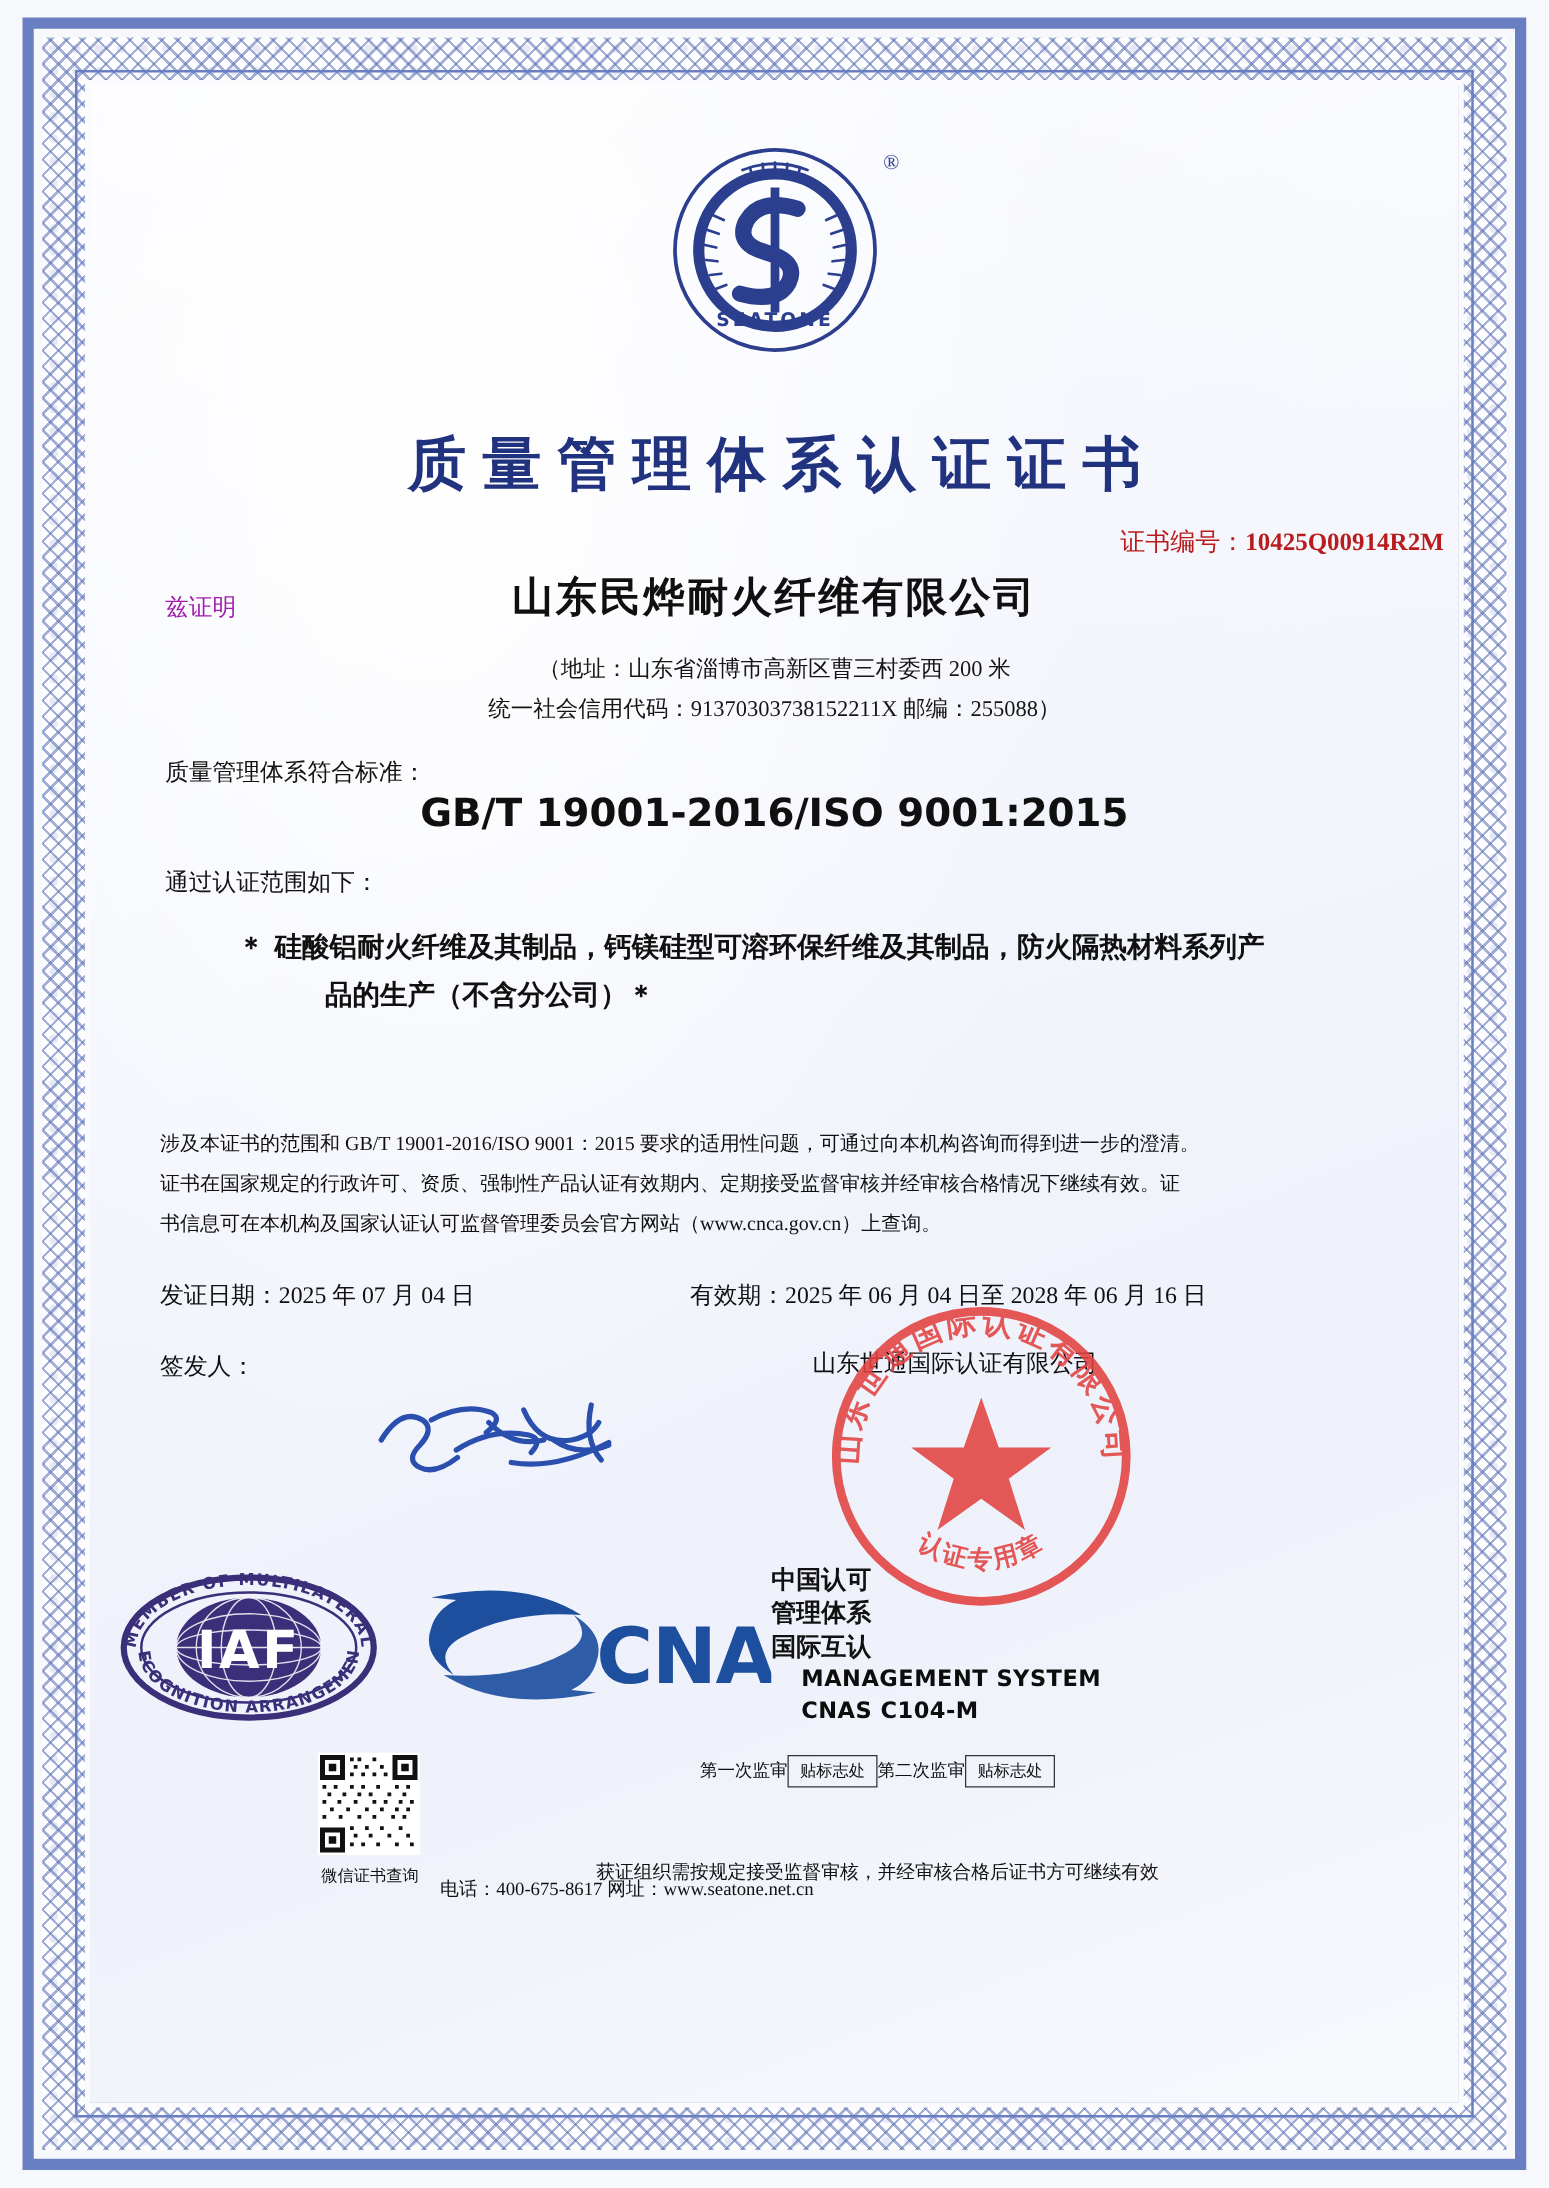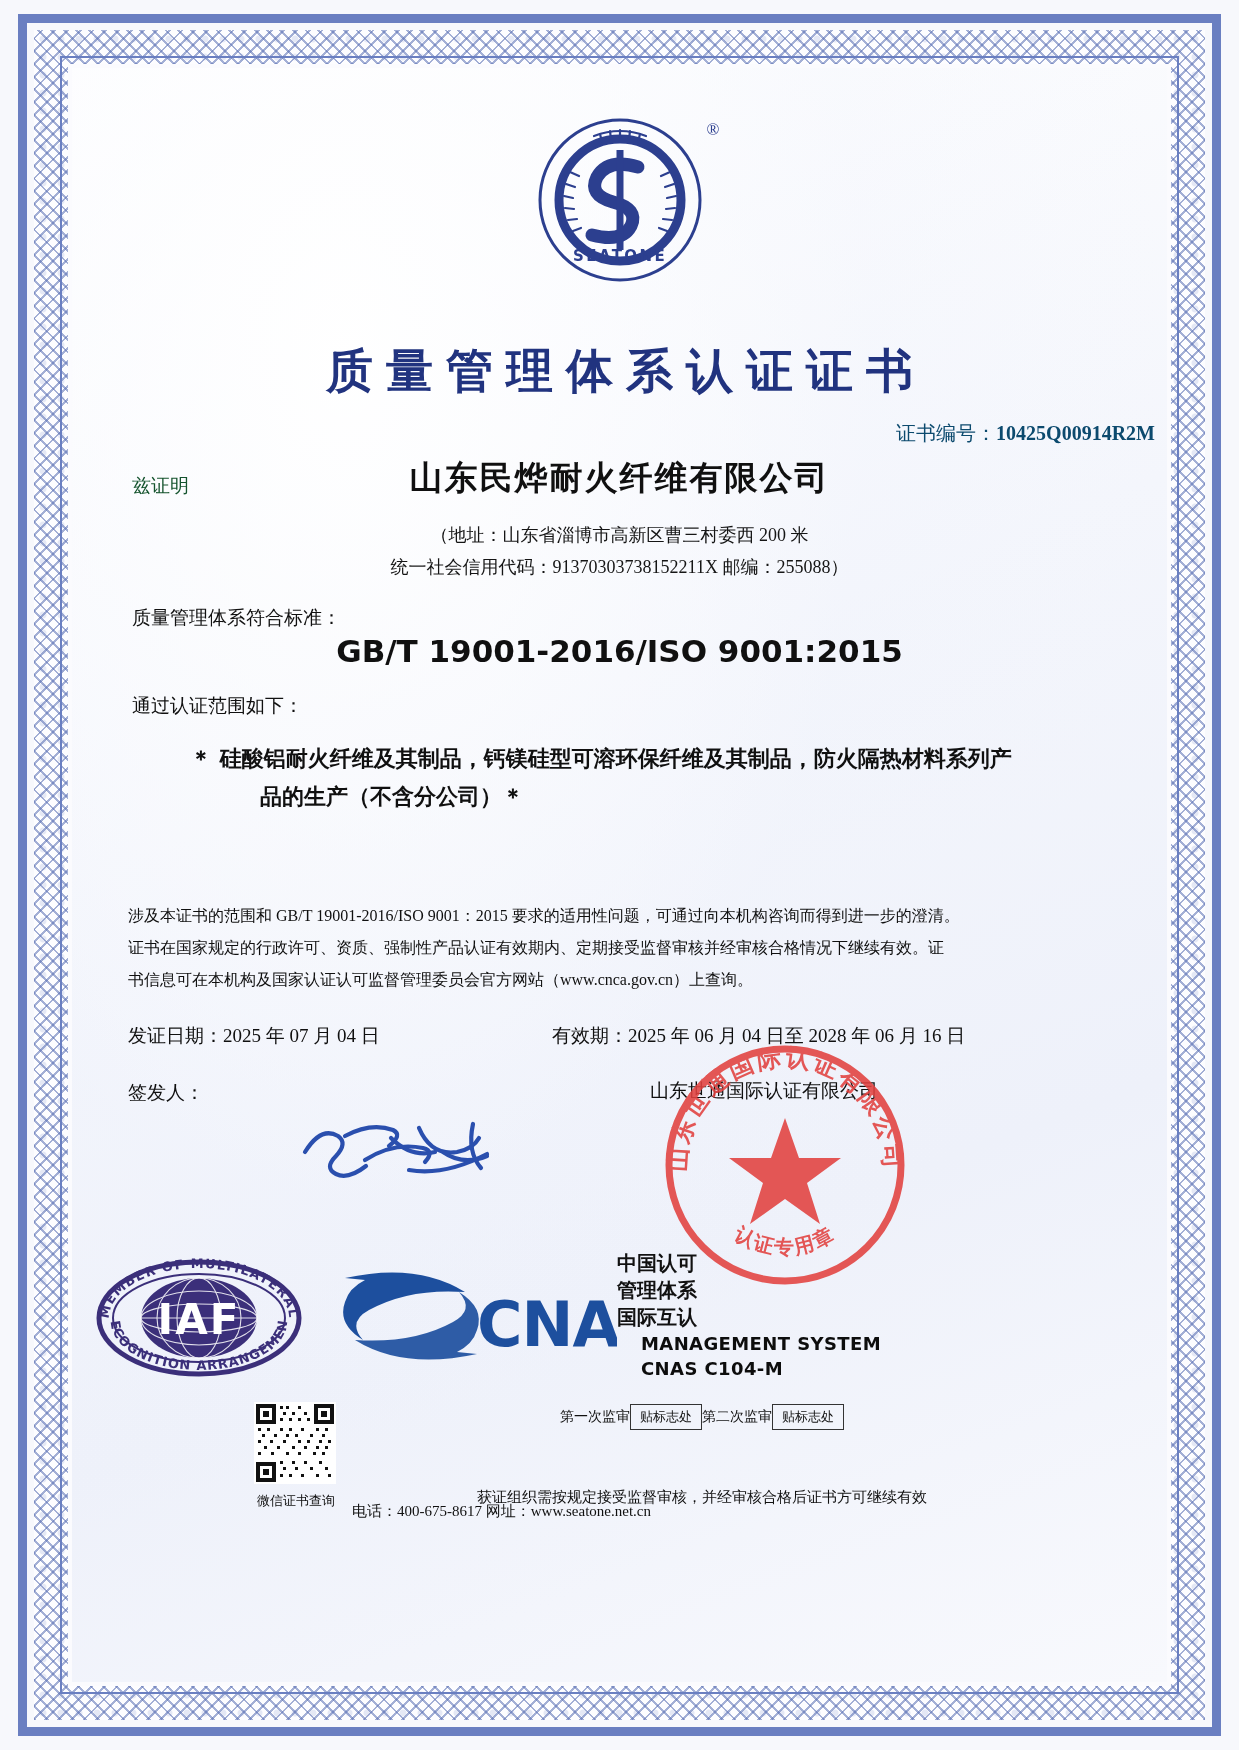--- a/index.html
+++ b/index.html
@@ -69,27 +69,27 @@
 
   
   .title{
     position:absolute;left:0;right:0;top:272px;text-align:center;
     font-family:"DejaVu Sans", sans-serif;
     font-weight:bold;font-size:47px;letter-spacing:13px;color:#21337f;
     text-indent:13px;
   }
   .cert-no{
     position:absolute;right:12px;top:352px;
-    font-size:20px;color:#0c4a6e;font-weight:bold;
+    font-size:20px;color:#b91c1c;font-weight:bold;
     font-family:"Liberation Serif", serif;
   }
   .cert-no .lbl{font-weight:normal;}
 
   
-  .lbl-hereby{position:absolute;left:60px;top:405px;font-size:19px;color:#14532d;text-align:center;}
+  .lbl-hereby{position:absolute;left:60px;top:405px;font-size:19px;color:#a21caf;text-align:center;}
   .company{
     position:absolute;left:0;right:0;top:388px;text-align:center;
     font-family:"DejaVu Sans", sans-serif;
     font-weight:bold;font-size:33px;color:#101010;letter-spacing:2px;
   }
   .addr1{position:absolute;left:0;right:0;top:455px;text-align:center;font-size:18px;color:#151515;}
   .addr2{position:absolute;left:0;right:0;top:487px;text-align:center;font-size:18px;color:#151515;}
 
   .lbl-std{position:absolute;left:60px;top:537px;font-size:19px;color:#111;}
   .standard{

